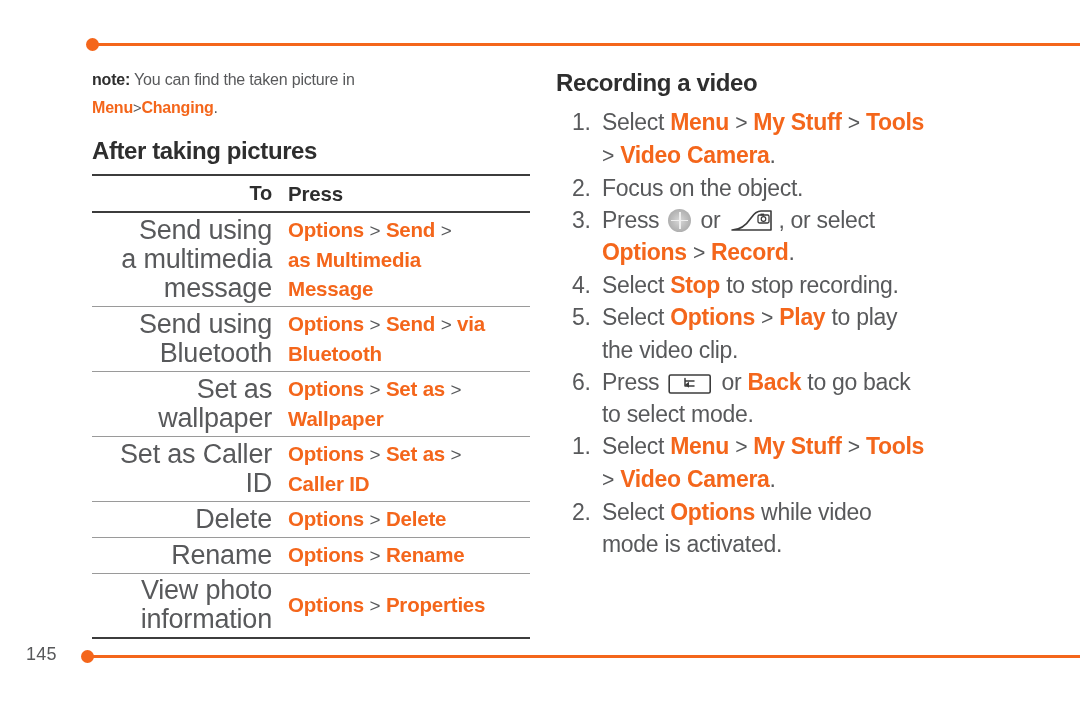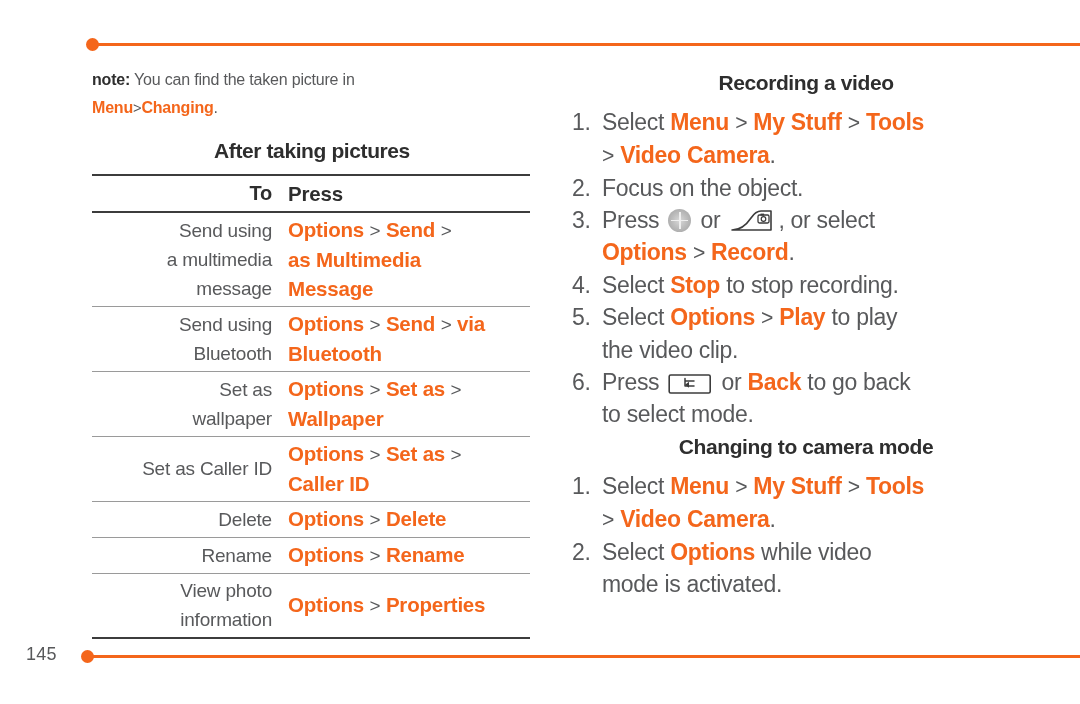--- a/index.html
+++ b/index.html
@@ -84,48 +84,47 @@
     letter-spacing: -0.2px;
   }
   .note-label {
     font-weight: bold;
     color: #2e2e2e;
   }
   .o { color: #f4661b; font-weight: bold; }
   .sep { color: #58595b; font-weight: normal; font-size: 0.92em; }
 
   h2.section-title {
-    font-size: 21px;
+    font-size: 24px;
     line-height: 34px;
     font-weight: bold;
     color: #2e2e2e;
     margin: 12px 0 6px 0;
     letter-spacing: -0.4px;
-    text-align: center;
   }
   .col-right h2.section-title { margin-top: 0; }
   .title-spaced { margin-top: 22px; }
 
   
   table.keytable {
     border-collapse: collapse;
     width: 438px;
     margin-top: 4px;
   }
   table.keytable td, table.keytable th {
     padding: 2px 0 3px 0;
     vertical-align: middle;
   }
   table.keytable th.th-to,
   table.keytable td.c-to {
     text-align: right;
     padding-right: 12px;
     width: 180px;
     color: #58595b;
-    font-size: 19px;
+    font-size: 27px;
     line-height: 29px;
     font-weight: normal;
     letter-spacing: -0.2px;
   }
   table.keytable th.th-to, table.keytable th.th-press {
     font-weight: bold;
     color: #2e2e2e;
     font-size: 20px;
     padding-top: 3px;
   }
@@ -262,18 +261,17 @@
           </svg></span><span>, or select</span><br><span class="o">Options</span> <span class="sep">&gt;</span> <span class="o">Record</span><span>.</span></li>
       <li><span class="num">4.</span><span>Select </span><span class="o">Stop</span><span> to stop recording.</span></li>
       <li><span class="num">5.</span><span>Select </span><span class="o">Options</span> <span class="sep">&gt;</span> <span class="o">Play</span><span> to play</span><br><span>the video clip.</span></li>
       <li><span class="num">6.</span><span>Press </span><span><svg class="key-svg" width="44" height="24" viewBox="0 0 44 24" xmlns="http://www.w3.org/2000/svg">
             <rect x="1.2" y="3" width="41" height="18" rx="1.5" fill="#ffffff" stroke="#3c3c3c" stroke-width="1.6"></rect>
             <path d="M26 9 L17 9 L17 6.5 M17 9 L17 14 L26 14" fill="none" stroke="#3c3c3c" stroke-width="1.5" stroke-linecap="round" stroke-linejoin="round"></path>
             <path d="M21 15.8 L17 12.8 L21 9.8 Z" fill="#3c3c3c"></path>
           </svg></span><span> or </span><span class="o">Back</span><span> to go back</span><br><span>to select mode.</span></li>
     </ol>
 
-  <h2 class="section-title title-spaced">Changing to camera mode</h2>
   <ol class="steps" id="steps-2">
       <li><span class="num">1.</span><span>Select </span><span class="o">Menu</span> <span class="sep">&gt;</span> <span class="o">My Stuff</span> <span class="sep">&gt;</span> <span class="o">Tools</span><br><span class="sep">&gt;</span> <span class="o">Video Camera</span><span>.</span></li>
       <li><span class="num">2.</span><span>Select </span><span class="o">Options</span><span> while video</span><br><span>mode is activated.</span></li>
     </ol>
 </div>
 
 </body></html>

